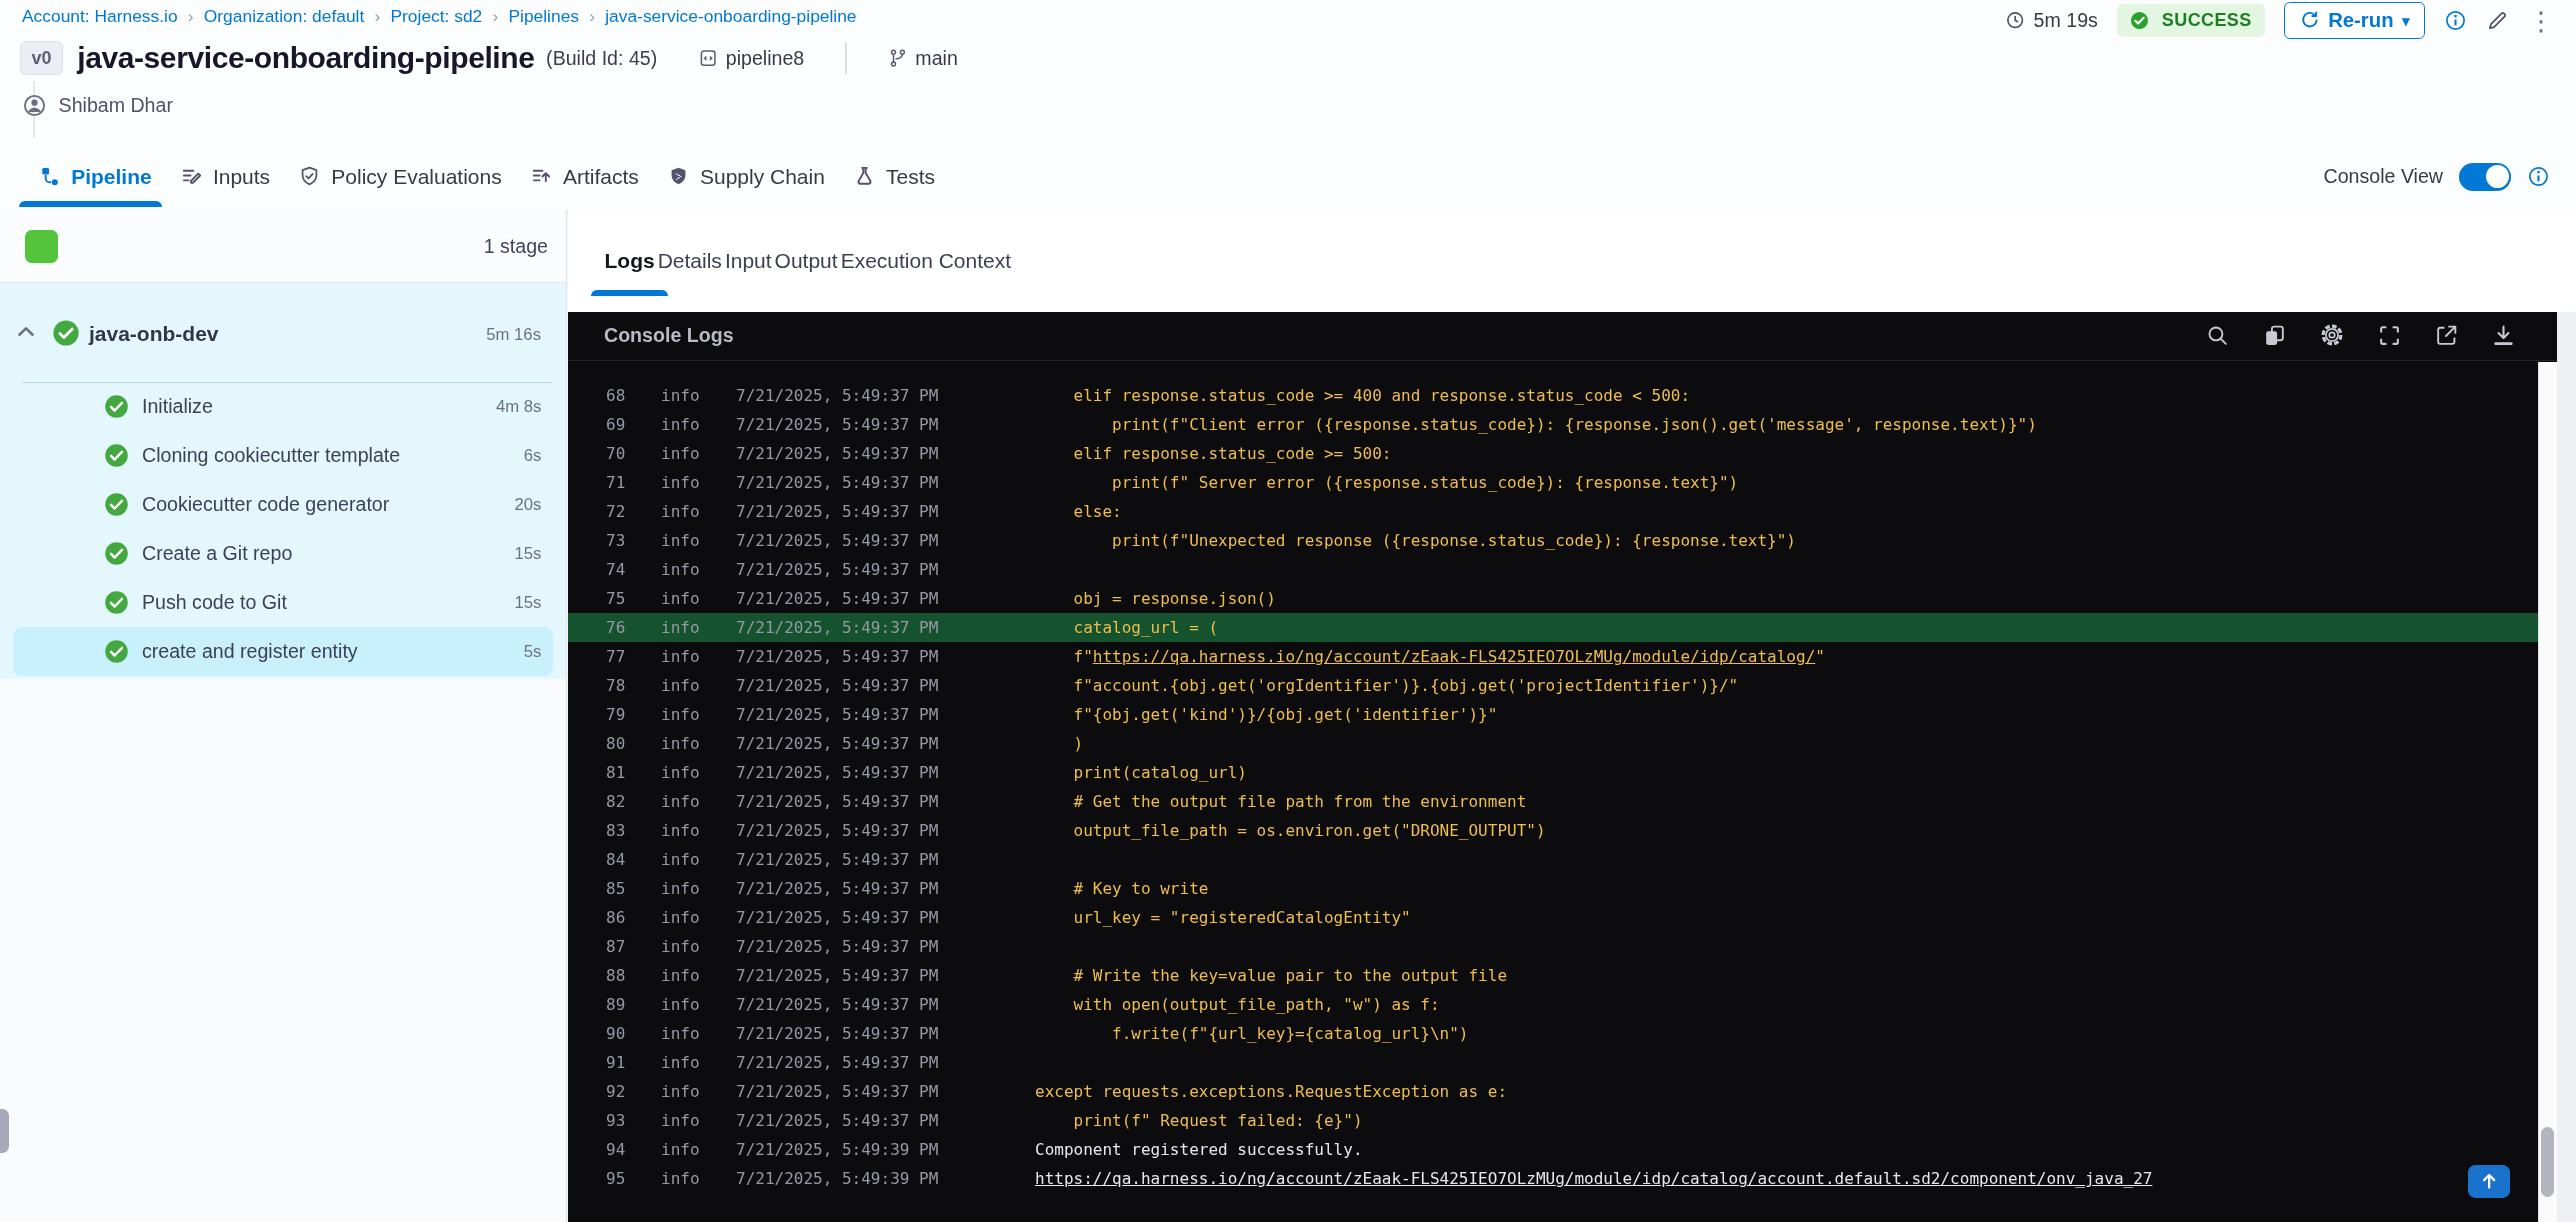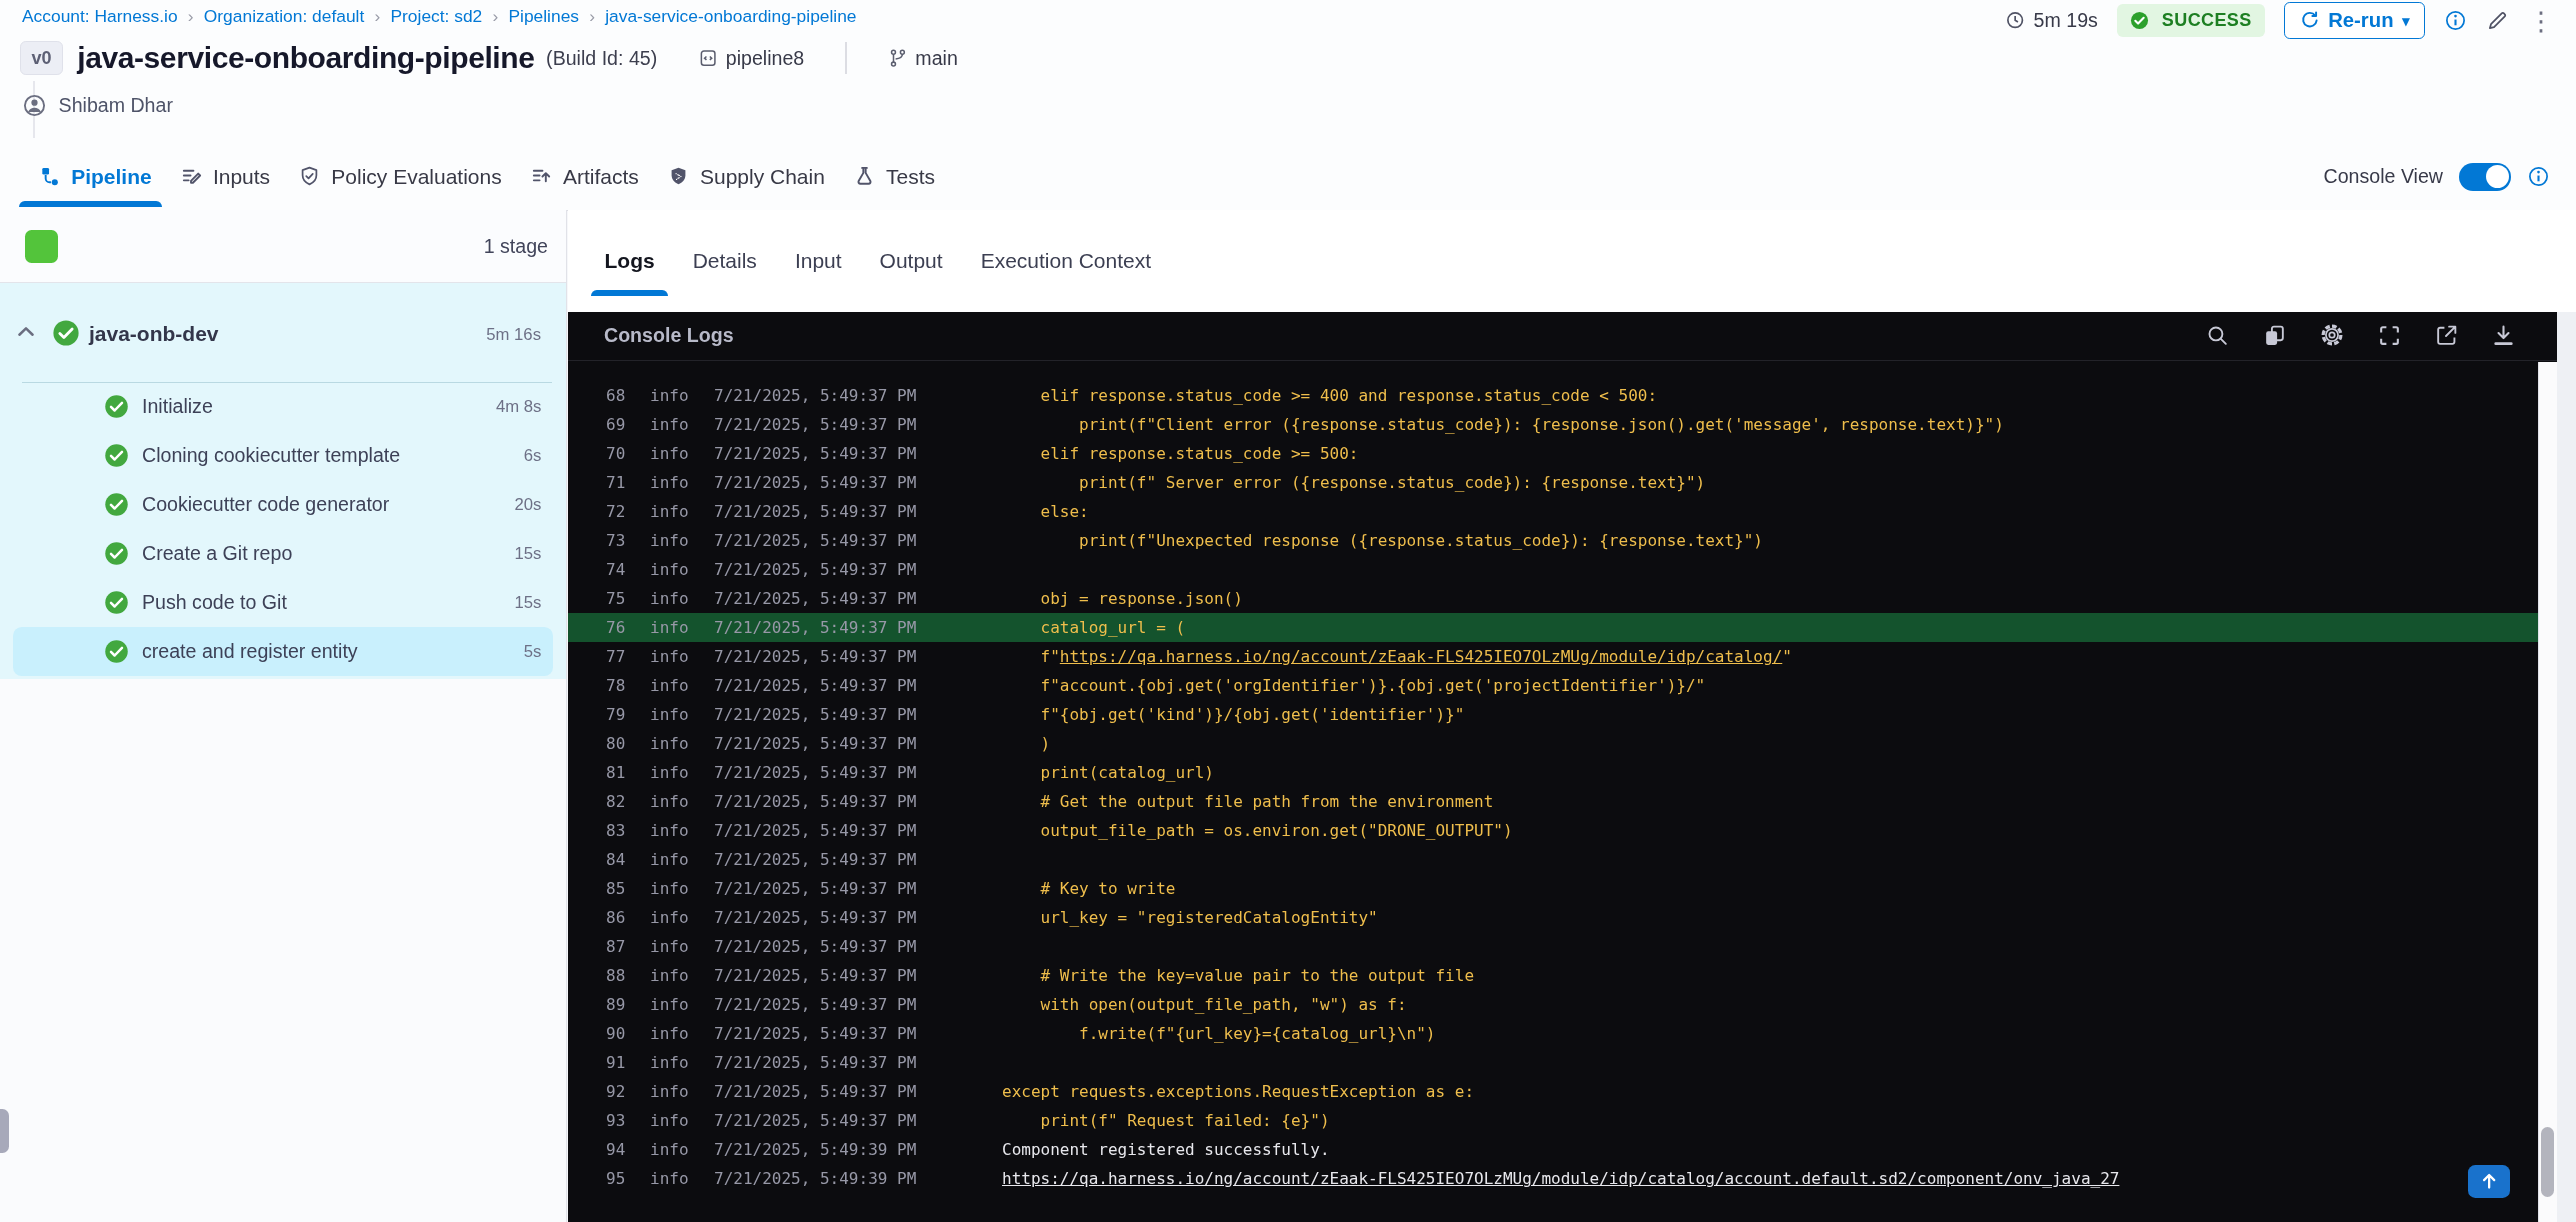--- a/index.html
+++ b/index.html
@@ -69,35 +69,35 @@
   .stage-div{position:absolute;left:22px;right:14.5px;top:99px;height:0.7px;background:#b9d9e2;}
   .steps{position:absolute;left:0;top:99px;width:100%;}
   .step{position:relative;height:49px;margin:0 13px;border-radius:8.7px;cursor:pointer;}
   .step.selected{background:#c9f0fd;}
   .step .scheck{position:absolute;left:91px;top:12.3px;}
   .step .slabel{position:absolute;left:129px;top:13px;font-size:19.6px;color:#3d4157;}
   .step .sdur{position:absolute;right:11.6px;top:15.2px;font-size:16.7px;color:#6d7086;}
 
   
   .main{position:absolute;left:568px;top:210px;right:0;bottom:0;background:#fff;}
-  .logtabs{position:absolute;left:35px;top:0;height:102px;display:flex;align-items:center;gap:35px;}
+  .logtabs{position:absolute;left:35px;top:0;height:102px;display:flex;align-items:center;}
   .logtab{position:relative;font-size:21px;color:#3c3f52;cursor:pointer;padding:0 1.5px;}
   .logtab.active{font-weight:700;color:#14161f;}
   .logtab.active::after{content:"";position:absolute;left:-11.6px;right:-11.6px;bottom:-23px;height:5.8px;
                         background:#0278d5;border-radius:5.8px 5.8px 0 0;}
 
   
   .console{position:absolute;left:0;top:102px;width:1989px;bottom:0;background:#0c0c0f;}
   .chead{position:absolute;left:0;top:0;width:100%;height:49px;border-bottom:0.7px solid #232329;box-sizing:border-box;}
   .ctitle{position:absolute;left:36px;top:12.3px;font-size:19.6px;font-weight:600;color:#b8bac9;}
   .cicons{position:absolute;right:41px;top:10.2px;display:flex;align-items:center;gap:32px;}
   .cicon{color:#c8c9d6;cursor:pointer;}
   .cbody{position:absolute;left:0;top:49px;right:0;bottom:0;overflow:hidden;}
   .loglines{padding-top:20.3px;}
-  .logrow{display:grid;grid-template-columns:26px 46px 270px 1fr;column-gap:18px;padding-left:38px;
+  .logrow{display:grid;grid-template-columns:26px 46px 270px 1fr;column-gap:29px;padding-left:38px;
           height:29px;line-height:29px;font-family:"DejaVu Sans Mono",monospace;font-size:16px;white-space:pre;}
   .logrow.hl{background:#14532d;}
   .ln,.lvl,.ts{color:#9798a7;}
   .code.y{color:#efbe4c;}
   .code.w{color:#e8e8ed;}
   .lk{text-decoration:underline;cursor:pointer;}
 
   .scroll-track{position:absolute;left:1970px;top:152px;width:19px;bottom:0;background:#fbfbfc;
                 border-left:0.7px solid #e2e3ea;box-sizing:border-box;}
   .scroll-thumb{position:absolute;left:2.2px;top:765px;width:13px;height:70px;border-radius:7.3px;background:#b3b4bd;cursor:pointer;}

